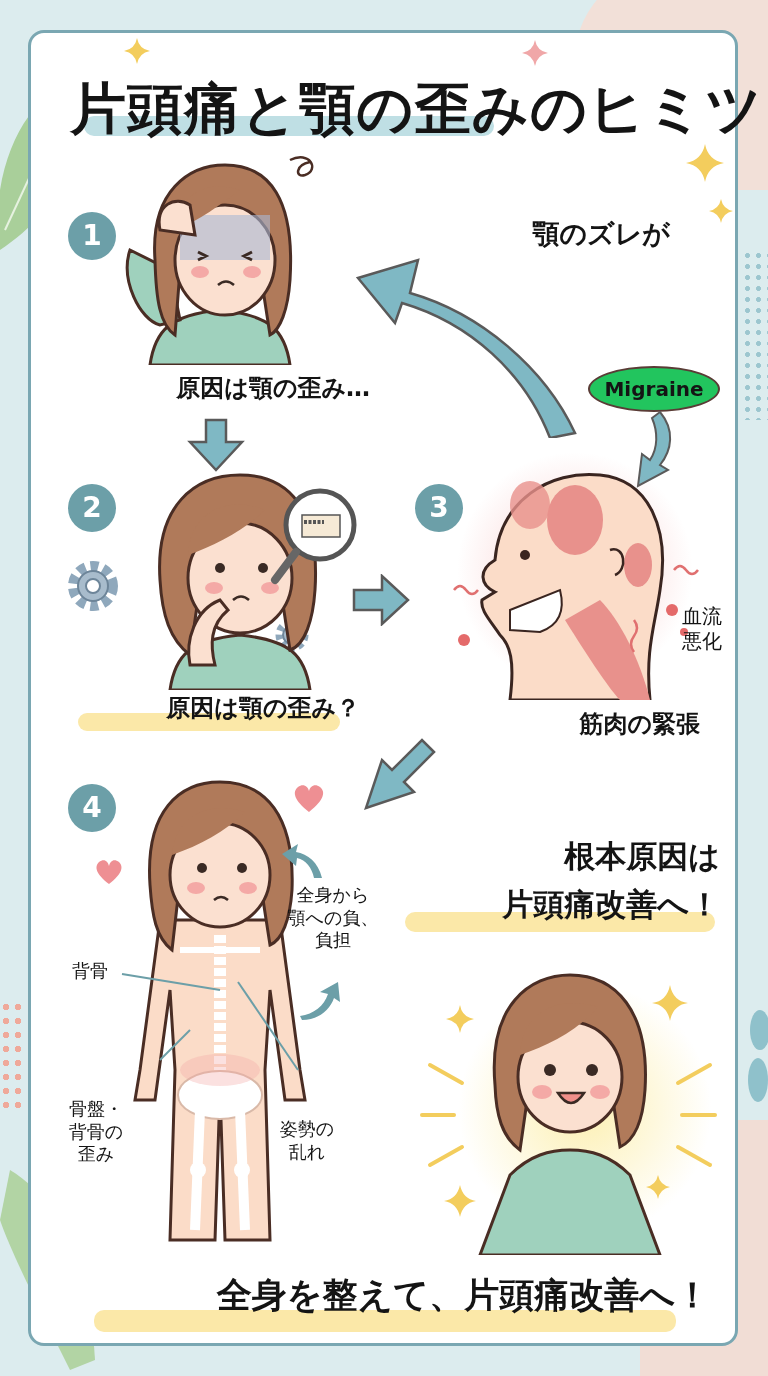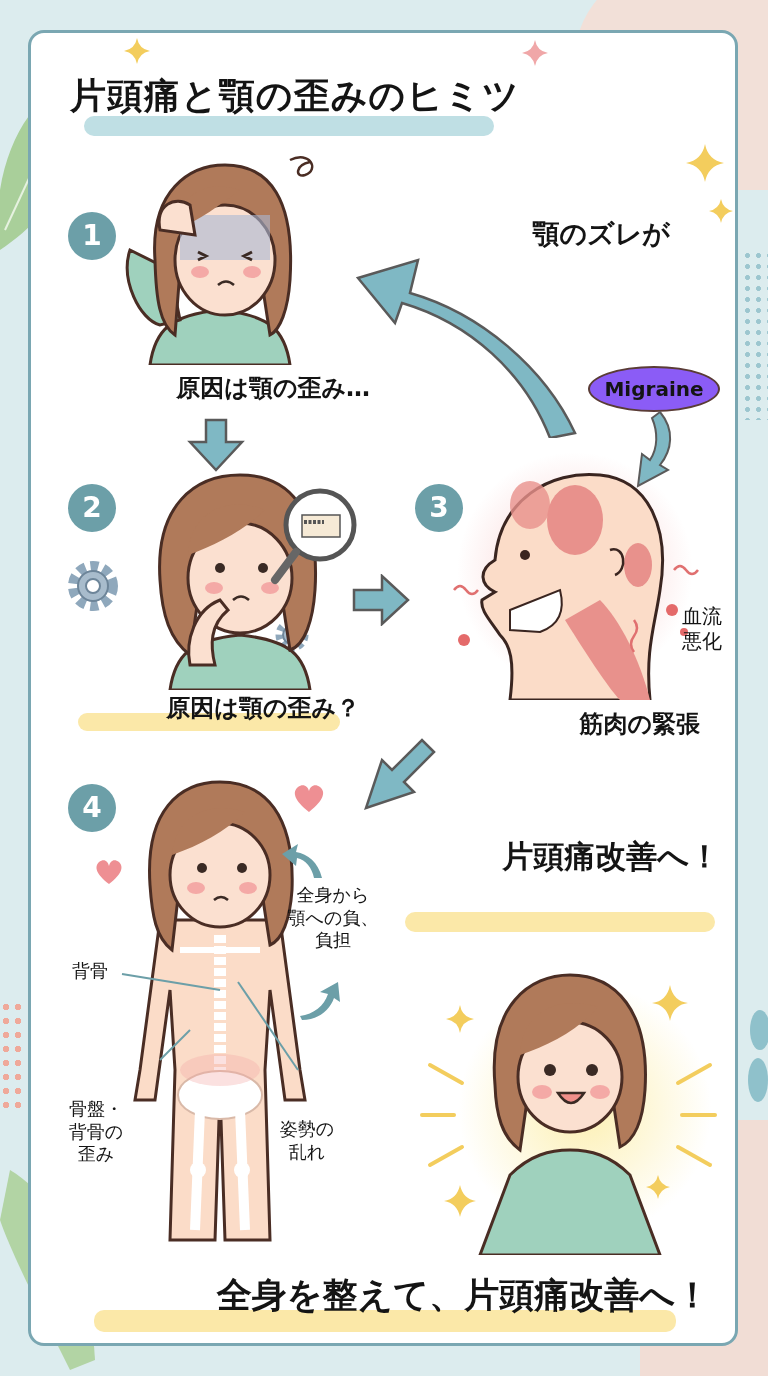--- a/index.html
+++ b/index.html
@@ -20,33 +20,33 @@
     background-image: radial-gradient(circle, #efa99a 3px, transparent 3.5px);
     background-size: 12px 14px; }
   
   .card {
     left: 28px; top: 30px; width: 710px; height: 1316px;
     background: #ffffff; border: 3px solid #7aa7b2; border-radius: 16px;
     box-sizing: border-box;
   }
   .title {
     left: 70px; top: 72px; width: 630px; height: 70px;
-    font-size: 36px; font-weight: bold; letter-spacing: 1px; white-space: nowrap;
+    font-size: 56px; font-weight: bold; letter-spacing: 1px; white-space: nowrap;
   }
   .title-hl { left: 84px; top: 116px; width: 410px; height: 20px; background: #bfdfe4; border-radius: 10px; }
   .hl-yellow { background: #fbe8a8; border-radius: 10px; }
   .step-num {
     width: 48px; height: 48px; border-radius: 50%; background: #6c9fa8; color: #fff;
     font-size: 28px; font-weight: bold; text-align: center; line-height: 48px;
   }
   .caption { font-size: 24px; font-weight: bold; white-space: nowrap; text-align: right; }
   .label { font-size: 18px; font-weight: normal; text-align: center; line-height: 1.25; }
   .bubble {
     left: 588px; top: 366px; width: 132px; height: 46px; border-radius: 50%;
-    background: #8b5cf6; border: 2px solid #5a3c36; box-sizing: border-box;
+    background: #22c55e; border: 2px solid #5a3c36; box-sizing: border-box;
     font-size: 20px; font-weight: bold; text-align: center; line-height: 42px;
   }
 </style>
 </head>
 <body>
 
 <div class="abs blob-peach-top"></div>
 <div class="abs blob-peach-bottom"></div>
 <div class="abs dots-right"></div>
 <div class="abs dots-left"></div>
@@ -227,20 +227,21 @@
   <div>全身から</div>
   <div>顎への負、</div>
   <div>負担</div>
 </div>
 <svg class="abs" style="left:296px;top:980px" width="50" height="40">
   <path d="M4 36 C18 34 28 26 32 14 L24 12 L42 2 L44 22 L38 18 C34 30 22 40 6 40 Z" fill="#6c9fa8"></path>
 </svg>
 
 <div class="abs hl-yellow" style="left:405px;top:912px;width:310px;height:20px"></div>
 <div class="abs caption" style="left:400px;top:832px;width:320px;font-size:31px;line-height:48px">
+  <div>根本原因は</div>
   <div>片頭痛改善へ！</div>
 </div>
 
 <div class="abs" style="left:440px;top:980px;width:290px;height:260px;border-radius:50%;background:radial-gradient(circle, rgba(252,236,160,0.8) 0%, rgba(255,255,255,0) 65%)"></div>
 <svg class="abs" style="left:420px;top:985px" width="300" height="270">
   <line x1="10" y1="80" x2="42" y2="98" stroke="#f3cd5d" stroke-width="4" stroke-linecap="round"></line>
   <line x1="2" y1="130" x2="34" y2="130" stroke="#f3cd5d" stroke-width="4" stroke-linecap="round"></line>
   <line x1="10" y1="180" x2="42" y2="162" stroke="#f3cd5d" stroke-width="4" stroke-linecap="round"></line>
   <line x1="290" y1="80" x2="258" y2="98" stroke="#f3cd5d" stroke-width="4" stroke-linecap="round"></line>
   <line x1="295" y1="130" x2="262" y2="130" stroke="#f3cd5d" stroke-width="4" stroke-linecap="round"></line>

